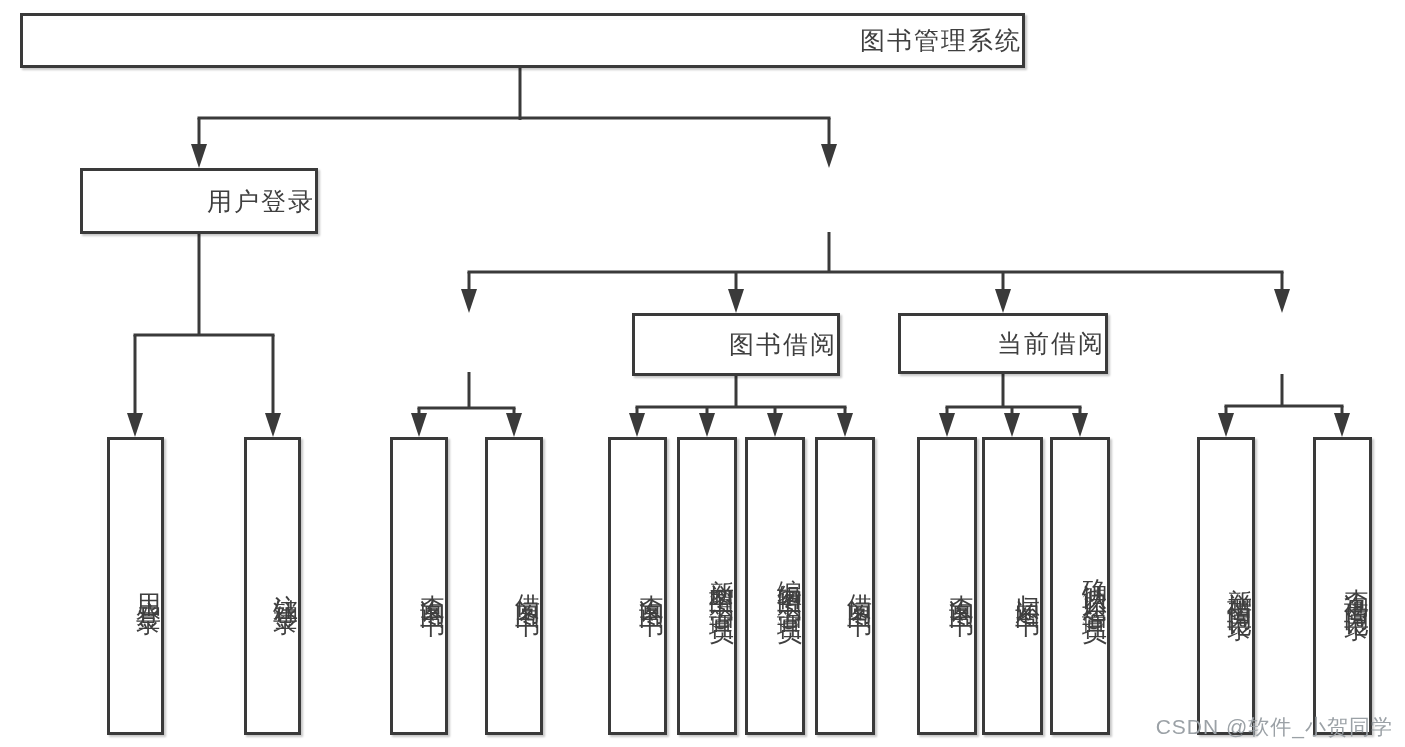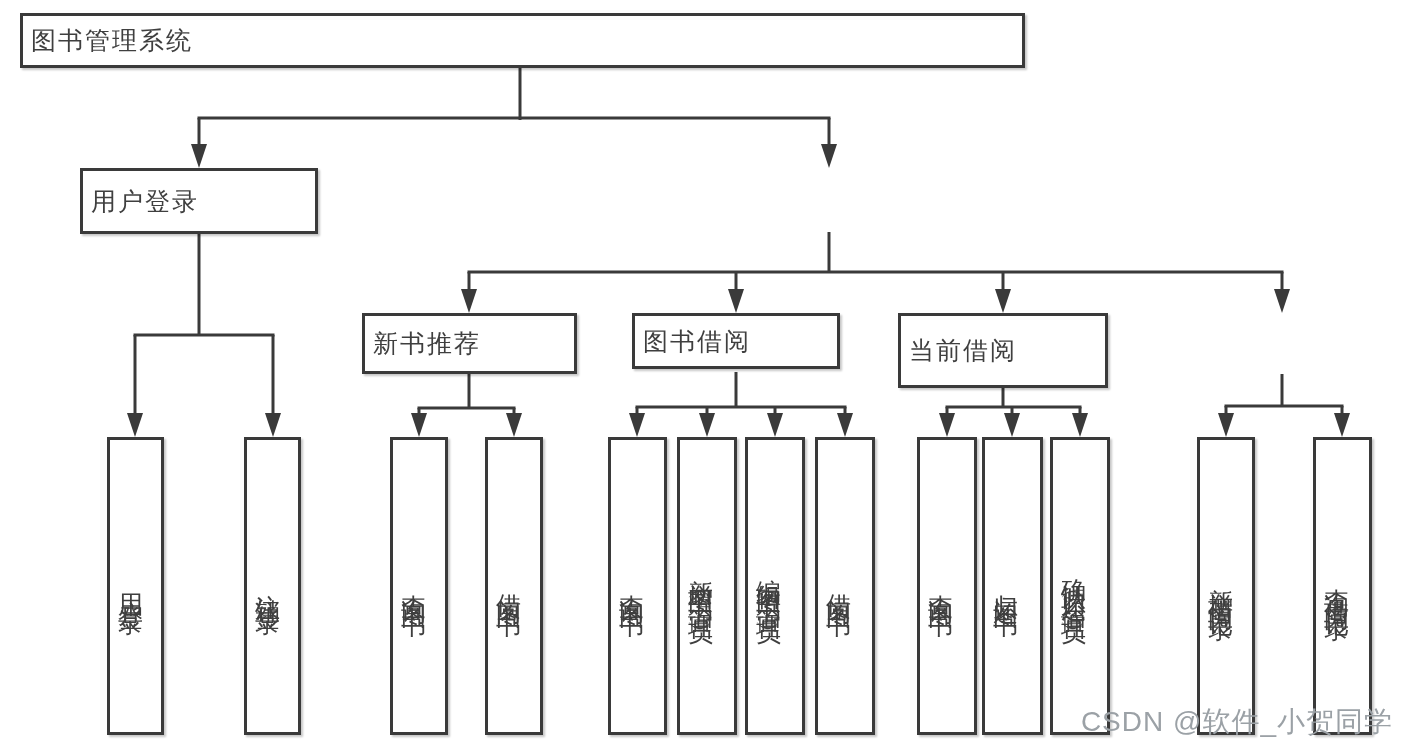--- a/index.html
+++ b/index.html
@@ -19,44 +19,43 @@
     overflow:hidden;
   }
   .connectors{position:absolute;left:0;top:0;width:1405px;height:747px;}
   .connectors line{stroke:var(--line);stroke-width:3;}
   .connectors polygon{fill:var(--line);stroke:none;}
   .node{
     position:absolute;
     box-sizing:border-box;
     background:var(--box-fill);
     border:3px solid var(--line);
-    display:flex;align-items:center;justify-content:flex-start;
+    display:flex;align-items:center;justify-content:flex-end;
     box-shadow:2px 2px 2px rgba(0,0,0,0.22);
     color:var(--text);
-    padding-left:8px;
   }
   .h .lbl{
     font-size:25px;
     letter-spacing:2px;
     white-space:nowrap;
     line-height:1;
   }
   .leaf{top:437px;height:298px;}
   .leaf .lbl{
     writing-mode:vertical-rl;
     text-orientation:mixed;
     font-size:25px;
     letter-spacing:6px;
     line-height:1;
     white-space:nowrap;
   }
   .watermark{
     position:absolute;
     right:12px;bottom:6px;
-    font-size:28px;
+    font-size:21px;
     letter-spacing:1px;
     color:var(--watermark);
     z-index:3;
     white-space:nowrap;
   }
 </style>
 </head>
 <body>
 
 <div class="canvas">
@@ -137,27 +136,24 @@
   </svg>
 
   <div class="node h" style="left:20px;top:13px;width:1005px;height:55px">
     <span class="lbl">图书管理系统</span>
   </div>
 
   <div class="node h" style="left:80px;top:168px;width:238px;height:66px">
     <span class="lbl">用户登录</span>
   </div>
 
-  <div class="node h" style="left:362px;top:313px;width:215px;height:61px">
-    <span class="lbl">新书推荐</span>
-  </div>
-  <div class="node h" style="left:632px;top:313px;width:208px;height:56px">
+  <div class="node h" style="left:632px;top:313px;width:208px;height:63px">
     <span class="lbl">图书借阅</span>
   </div>
-  <div class="node h" style="left:898px;top:313px;width:210px;height:75px">
+  <div class="node h" style="left:898px;top:313px;width:210px;height:61px">
     <span class="lbl">当前借阅</span>
   </div>
 
   <div class="node leaf" style="left:107px;width:57px">
     <span class="lbl">用户登录</span>
   </div>
   <div class="node leaf" style="left:244px;width:57px">
     <span class="lbl">注销登录</span>
   </div>
 

